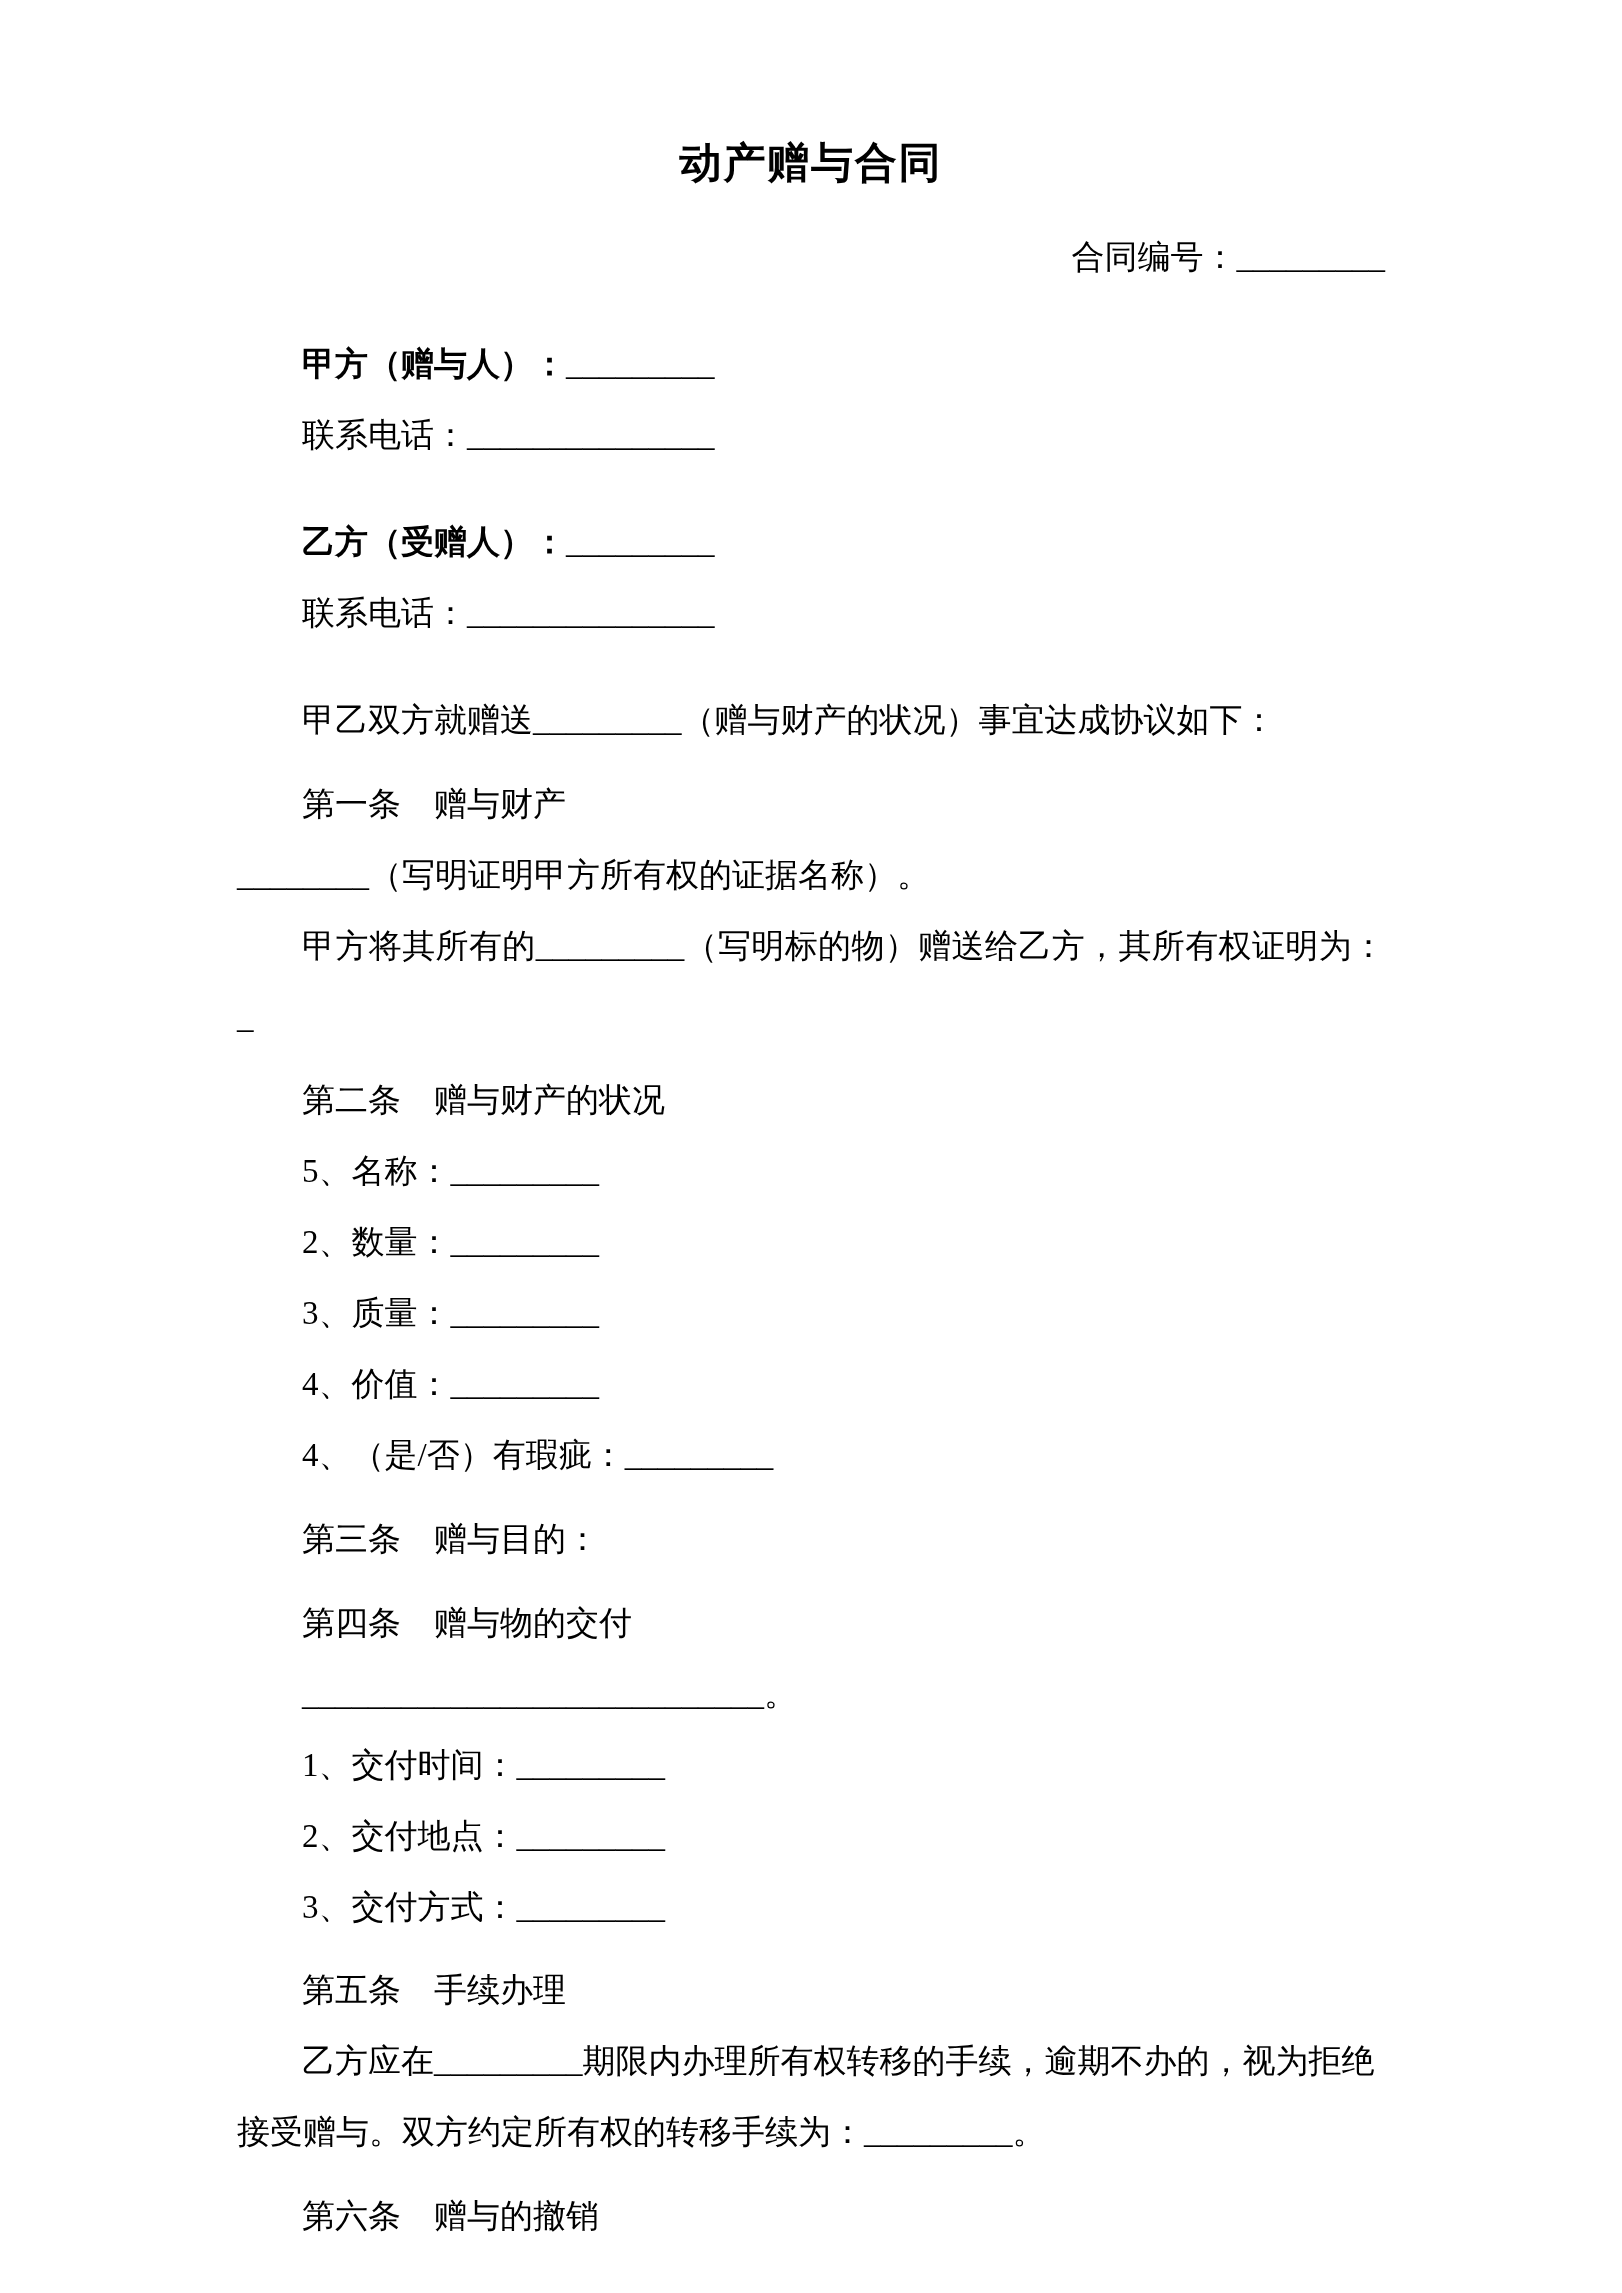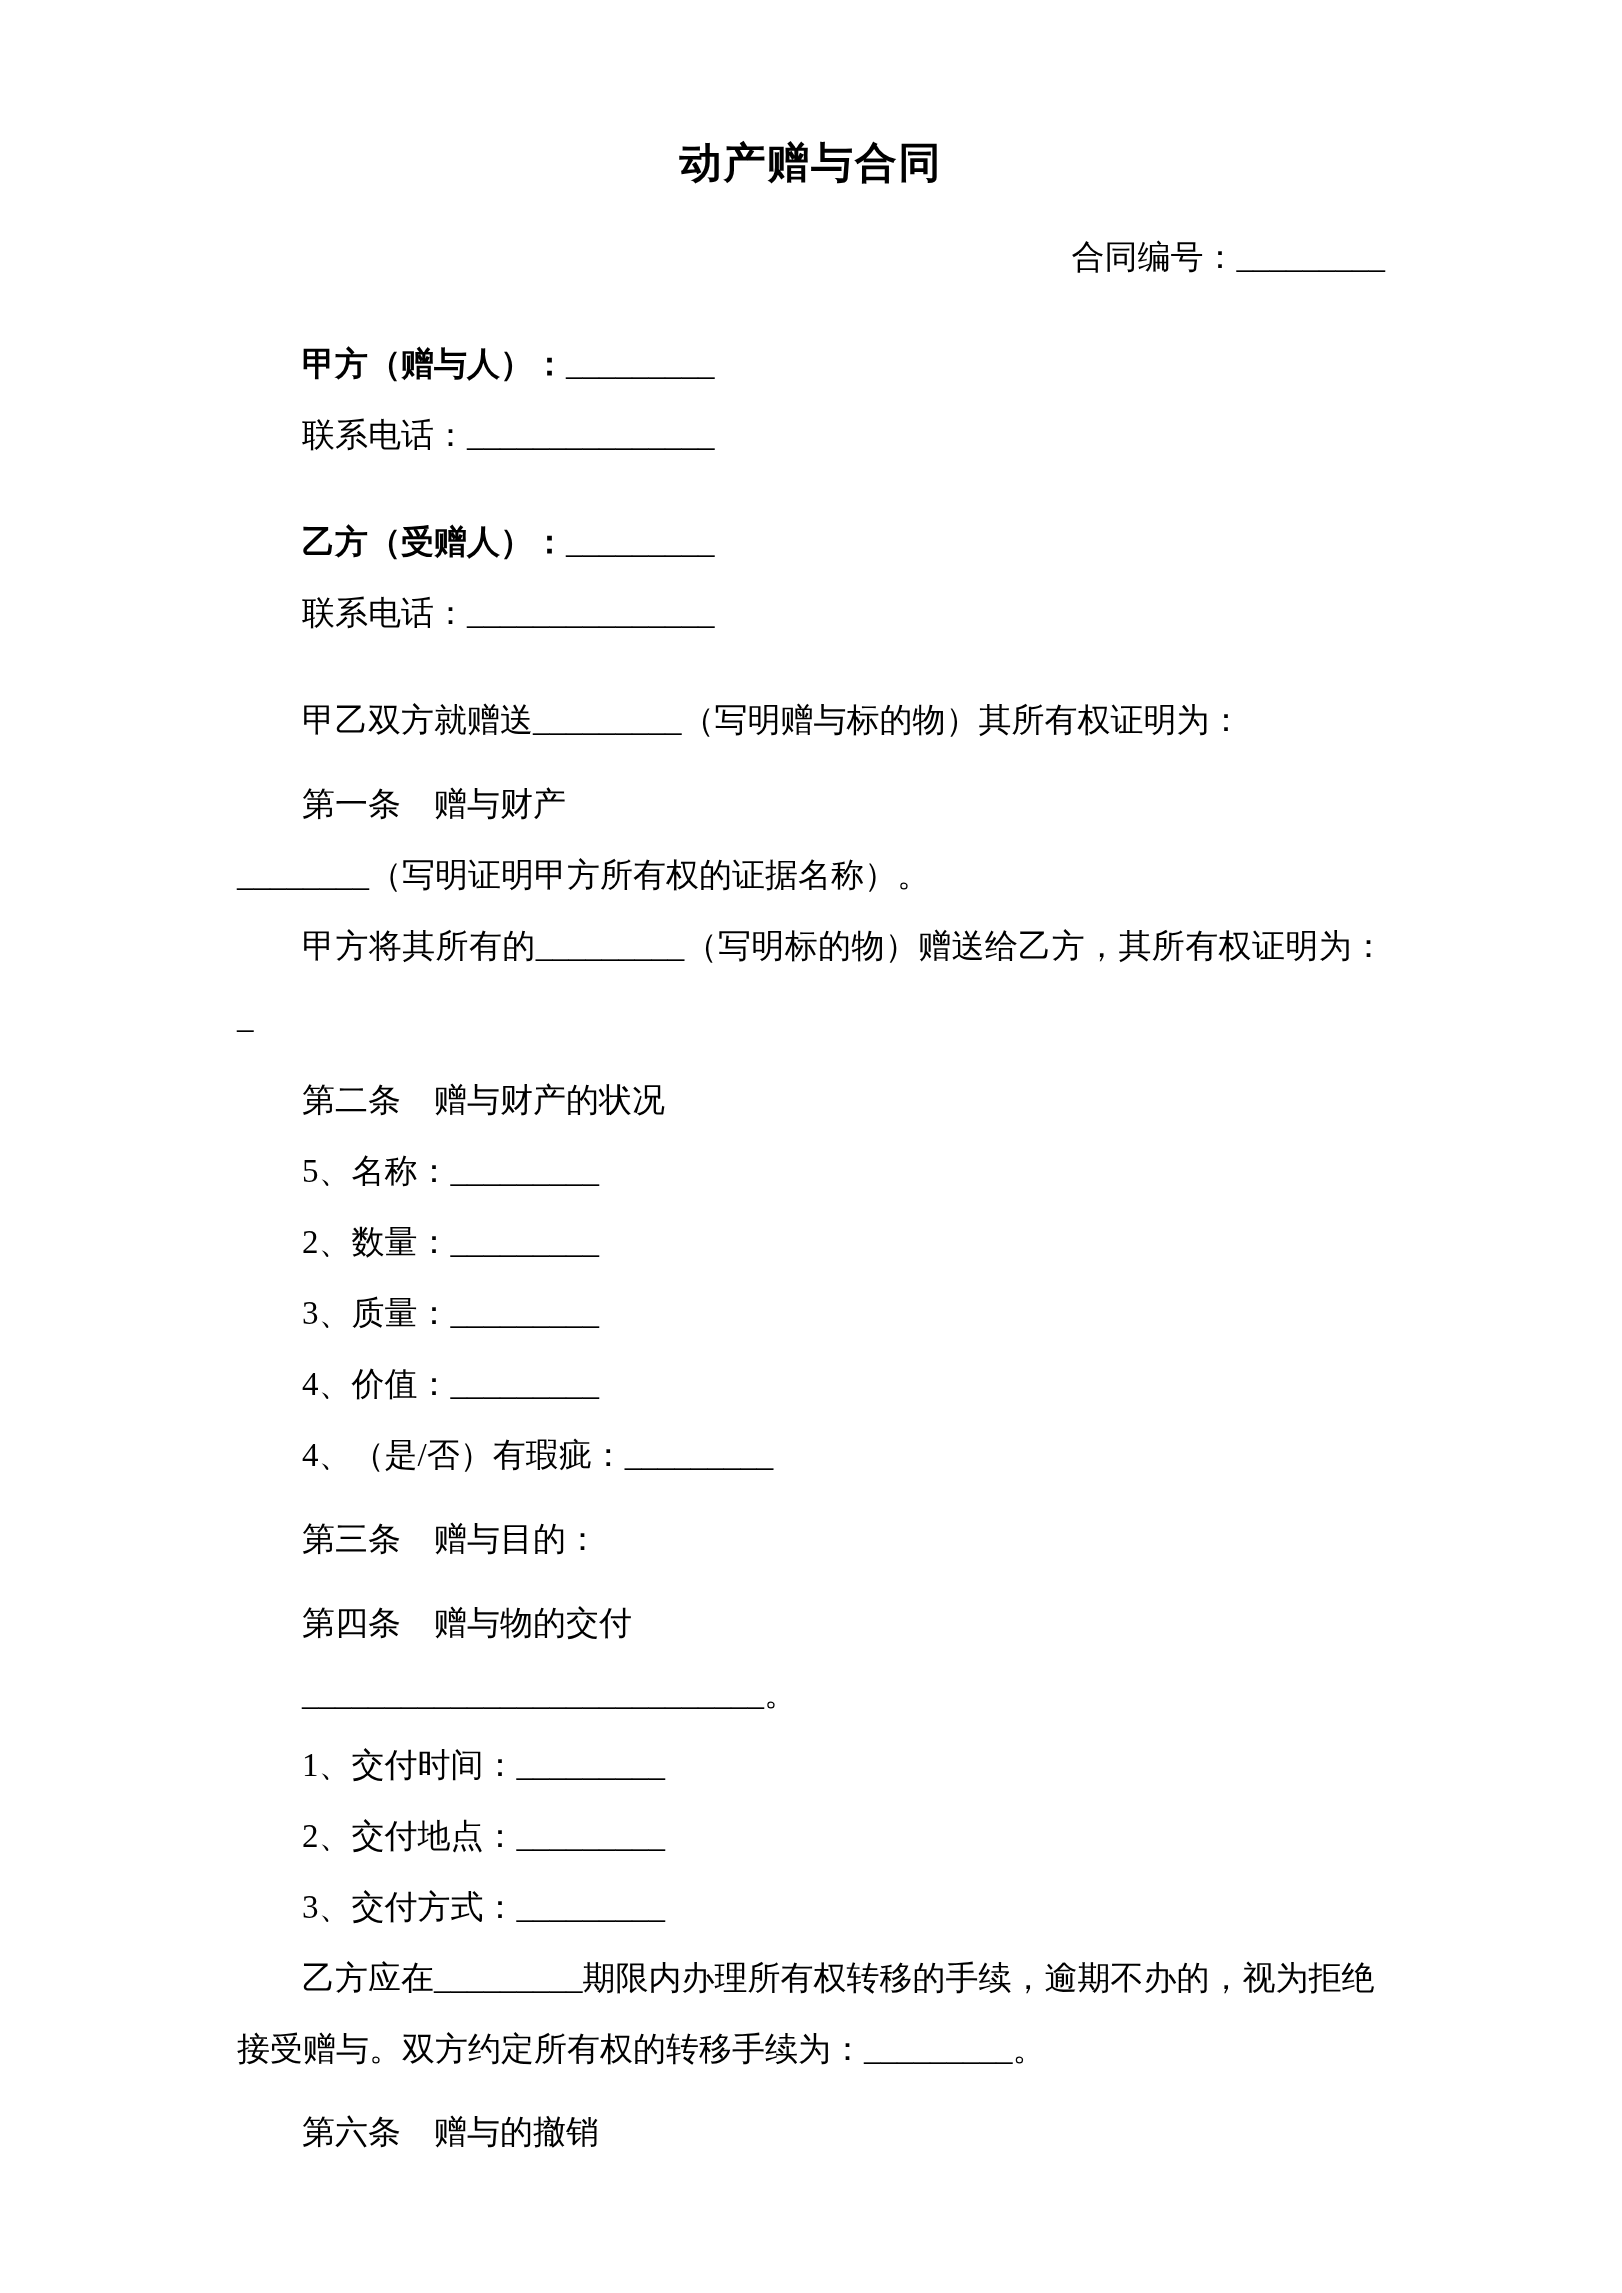--- a/index.html
+++ b/index.html
@@ -44,40 +44,41 @@
   <h1 class="title">动产赠与合同</h1>
 
   <p class="line right"><span>合同编号：</span><span>_________</span></p>
 
   <p class="line indent gap-top"><span class="bold">甲方（赠与人）：</span><span>_________</span></p>
   <p class="line indent"><span>联系电话：</span><span>_______________</span></p>
 
   <p class="line indent gap-top"><span class="bold">乙方（受赠人）：</span><span>_________</span></p>
   <p class="line indent"><span>联系电话：</span><span>_______________</span></p>
 
-  <p class="line indent gap-top">甲乙双方就赠送_________（写明赠与标的物）其所有权证明为：</p>
+  <p class="line indent gap-top">甲乙双方就赠送_________（赠与财产的状况）事宜达成协议如下：</p>
 
   <p class="line indent heading heading-gap">第一条　赠与财产</p>
   <p class="line">________（写明证明甲方所有权的证据名称）。</p>
   <p class="line indent">甲方将其所有的_________（写明标的物）赠送给乙方，其所有权证明为：_</p>
 
   <p class="line indent heading heading-gap">第二条　赠与财产的状况</p>
   <p class="line indent">5、名称：_________</p>
   <p class="line indent">2、数量：_________</p>
   <p class="line indent">3、质量：_________</p>
   <p class="line indent">4、价值：_________</p>
   <p class="line indent">4、（是/否）有瑕疵：_________</p>
 
   <p class="line indent heading heading-gap">第三条　赠与目的：</p>
   <p class="line indent heading heading-gap">第四条　赠与物的交付</p>
 
   <p class="line indent">____________________________。</p>
   <p class="line indent">1、交付时间：_________</p>
   <p class="line indent">2、交付地点：_________</p>
   <p class="line indent">3、交付方式：_________</p>
 
+  <p class="line indent heading heading-gap">第五条　手续办理</p>
   <p class="line indent">乙方应在_________期限内办理所有权转移的手续，逾期不办的，视为拒绝</p>
   <p class="line">接受赠与。双方约定所有权的转移手续为：_________。</p>
 
   <p class="line indent heading heading-gap">第六条　赠与的撤销</p>
 
 </div>
 
 
 </body></html>

